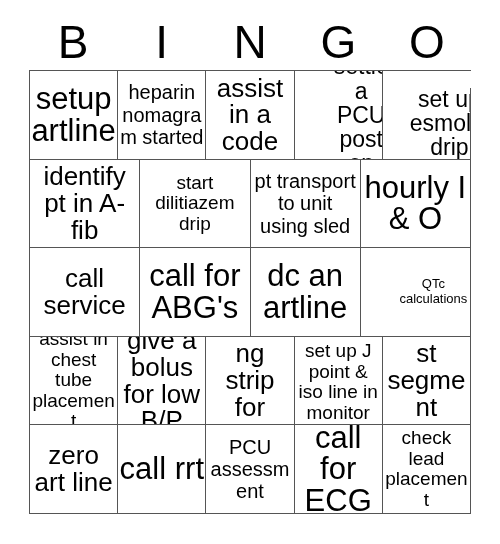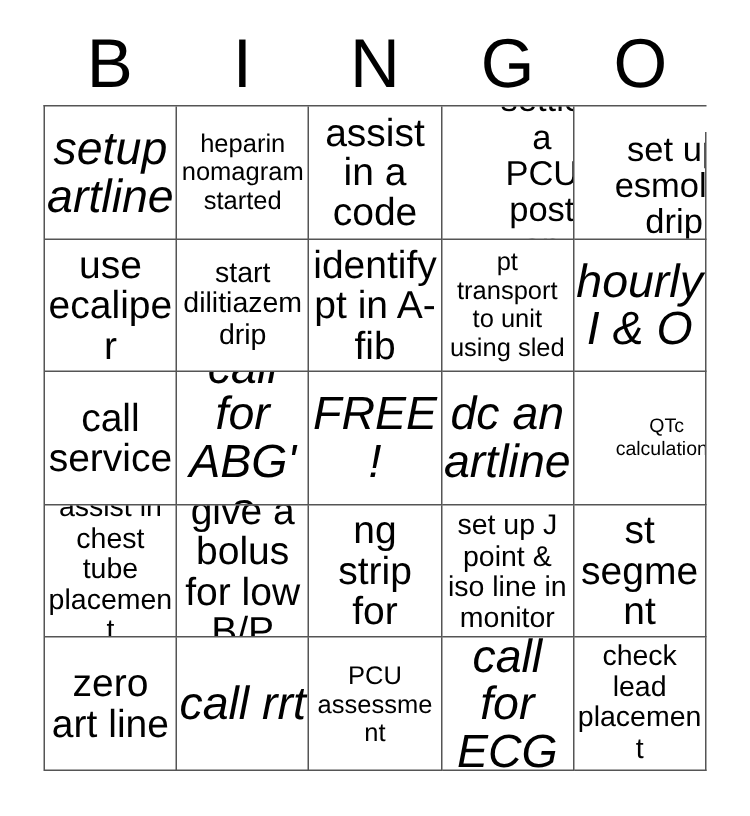--- a/index.html
+++ b/index.html
@@ -81,25 +81,25 @@
   .cell-text {
     display: block;
     width: 100%;
     line-height: 1.04;
     word-wrap: break-word;
     overflow-wrap: break-word;
     hyphens: none;
   }
 
   
-  .sz-xxl .cell-text { font-size: 31px; line-height: 1.02; font-style: italic; }
+  .sz-xxl .cell-text { font-size: 31px; line-height: 1.02; }
   .sz-xl  .cell-text { font-size: 26px; line-height: 1.03; }
   .sz-lg  .cell-text { font-size: 23px; line-height: 1.05; padding-left: 46px; }
   .sz-md  .cell-text { font-size: 19px; line-height: 1.08; }
-  .sz-sm  .cell-text { font-size: 17px; line-height: 1.12; }
+  .sz-sm  .cell-text { font-size: 20px; line-height: 1.12; }
   .sz-xs  .cell-text { font-size: 13px; line-height: 1.15; padding-left: 36px; }
 </style>
 </head>
 <body style="background: rgb(255, 255, 255); color: rgb(0, 0, 0);">
 
 <div id="bingo-card">
 
   <div id="bingo-header">
     <div class="header-letter">B</div>
     <div class="header-letter">I</div>
@@ -123,47 +123,41 @@
       <div class="bingo-cell sz-lg" style="border-right-color: rgb(85, 85, 85); border-bottom-color: rgb(85, 85, 85);">
           <span class="cell-text">settle a PCU post op</span>
         </div>
       <div class="bingo-cell sz-lg" style="border-right-color: rgb(85, 85, 85); border-bottom-color: rgb(85, 85, 85); margin-top: 17px;">
           <span class="cell-text">set up esmolol drip</span>
         </div>
     </div>
 
     <div class="bingo-row">
       <div class="bingo-cell sz-xl" style="border-right-color: rgb(85, 85, 85); border-bottom-color: rgb(85, 85, 85);">
-          <span class="cell-text">use ecaliper</span>
+          <span class="cell-text">identify pt in A-fib</span>
         </div>
       <div class="bingo-cell sz-md" style="border-right-color: rgb(85, 85, 85); border-bottom-color: rgb(85, 85, 85);">
           <span class="cell-text">start dilitiazem drip</span>
         </div>
-      <div class="bingo-cell sz-xl" style="border-right-color: rgb(85, 85, 85); border-bottom-color: rgb(85, 85, 85);">
-          <span class="cell-text">identify pt in A-fib</span>
-        </div>
       <div class="bingo-cell sz-sm" style="border-right-color: rgb(85, 85, 85); border-bottom-color: rgb(85, 85, 85);">
           <span class="cell-text">pt transport to unit using sled</span>
         </div>
       <div class="bingo-cell sz-xxl" style="border-right-color: rgb(85, 85, 85); border-bottom-color: rgb(85, 85, 85);">
           <span class="cell-text">hourly I &amp; O</span>
         </div>
     </div>
 
     <div class="bingo-row">
       <div class="bingo-cell sz-xl" style="border-right-color: rgb(85, 85, 85); border-bottom-color: rgb(85, 85, 85);">
           <span class="cell-text">call service</span>
         </div>
       <div class="bingo-cell sz-xxl" style="border-right-color: rgb(85, 85, 85); border-bottom-color: rgb(85, 85, 85);">
           <span class="cell-text">call for ABG's</span>
         </div>
       <div class="bingo-cell sz-xxl" style="border-right-color: rgb(85, 85, 85); border-bottom-color: rgb(85, 85, 85);">
-          <span class="cell-text">FREE!</span>
-        </div>
-      <div class="bingo-cell sz-xxl" style="border-right-color: rgb(85, 85, 85); border-bottom-color: rgb(85, 85, 85);">
           <span class="cell-text">dc an artline</span>
         </div>
       <div class="bingo-cell sz-xs" style="border-right-color: rgb(85, 85, 85); border-bottom-color: rgb(85, 85, 85);">
           <span class="cell-text">QTc calculations</span>
         </div>
     </div>
 
     <div class="bingo-row">
       <div class="bingo-cell sz-md" style="border-right-color: rgb(85, 85, 85); border-bottom-color: rgb(85, 85, 85);">
           <span class="cell-text">assist in chest tube placement</span>

